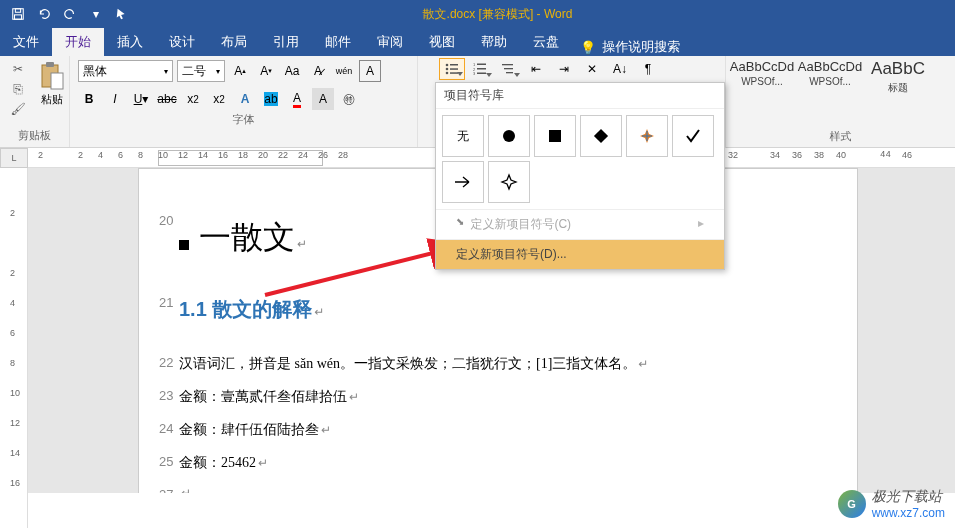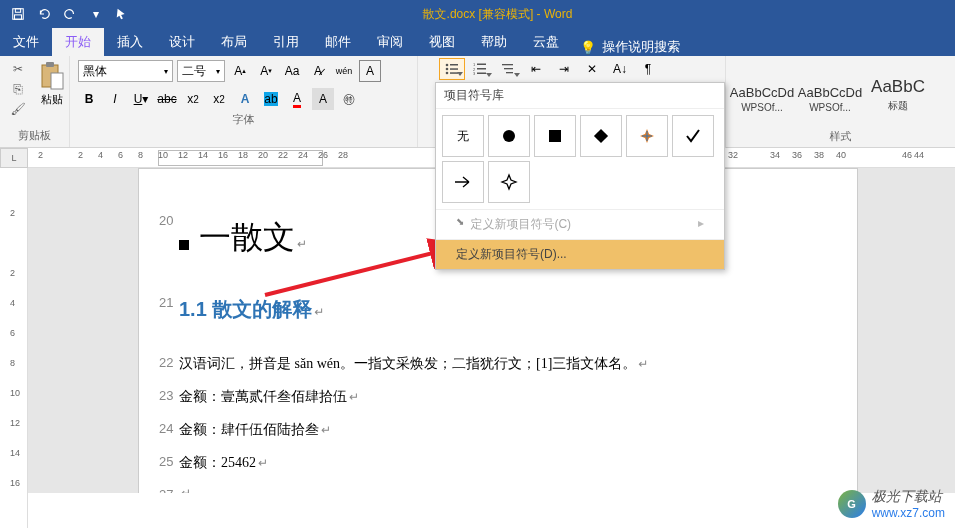--- a/index.html
+++ b/index.html
@@ -7,21 +7,21 @@
 
 
 .title-bar{height:28px;background:#2b579a;display:flex;align-items:center;color:#fff}
 .qat{display:flex;gap:2px;padding:0 6px;align-items:center}
 .qat-btn{width:24px;height:24px;display:flex;align-items:center;justify-content:center;color:#fff}
 .title-text{flex:1;text-align:center;font-size:12px;color:#eab308}
 
 
 .ribbon-tabs{height:28px;background:#2b579a;display:flex;align-items:flex-end;color:#fff;font-size:13px}
 .tab{padding:5px 13px;cursor:pointer}
-.tab.active{background:#f3f3f3;color:#8b5cf6}
+.tab.active{background:#f3f3f3;color:#4c1d95}
 .tell-me{display:flex;align-items:center;gap:6px;margin-left:8px}
 
 
 .ribbon{height:92px;background:#f3f3f3;border-bottom:1px solid #d4d4d4;display:flex;position:relative}
 .group{border-right:1px solid #e1e1e1;padding:2px 6px;display:flex;flex-direction:column;height:100%}
 .group-body{flex:1;display:flex;gap:2px}
 .group-label{text-align:center;font-size:11px;color:#666;padding-bottom:2px}
 .clipboard-big{display:flex;flex-direction:column;align-items:center;padding:2px 4px}
 .paste-icon{width:32px;height:32px;display:flex;align-items:center;justify-content:center}
 .mini-col{display:flex;flex-direction:column;gap:2px;padding:2px}
@@ -33,21 +33,21 @@
 .font-size{border:1px solid #ababab;width:48px;height:22px;padding:0 4px;background:#fff;font-size:12px;display:flex;align-items:center;justify-content:space-between}
 .ico-btn{width:22px;height:22px;display:flex;align-items:center;justify-content:center;border:1px solid transparent}
 
 
 .para-group{position:absolute;left:435px;top:0;height:26px;display:flex;gap:2px;padding:2px 4px;align-items:center}
 .para-btn{width:26px;height:22px;display:flex;align-items:center;justify-content:center;position:relative}
 .dd-arrow{display:inline-block;width:0;height:0;border-left:3px solid transparent;border-right:3px solid transparent;border-top:4px solid #666;position:absolute;right:1px;bottom:3px}
 
 .styles-group{position:absolute;right:0;top:0;height:92px;width:230px;padding:2px 4px;display:flex;flex-direction:column;border-left:1px solid #e1e1e1}
 .styles-body{flex:1;display:flex;gap:4px}
-.style-box{width:64px;height:56px;display:flex;flex-direction:column;align-items:center;justify-content:flex-end;border:1px solid transparent}
+.style-box{width:64px;height:56px;display:flex;flex-direction:column;align-items:center;justify-content:flex-start;border:1px solid transparent}
 .style-preview{font-size:13px;color:#333}
 .style-name{font-size:10px;color:#444;margin-top:2px}
 
 
 .bullet-dropdown{position:absolute;left:435px;top:26px;width:290px;background:#fff;border:1px solid #c6c6c6;box-shadow:2px 2px 6px rgba(0,0,0,.25);z-index:10}
 .dd-header{padding:4px 8px;font-size:12px;color:#444;border-bottom:1px solid #eee}
 .dd-grid{display:flex;flex-wrap:wrap;padding:6px;gap:4px}
 .dd-cell{width:42px;height:42px;border:1px solid #ccc;display:flex;align-items:center;justify-content:center;font-size:12px;cursor:pointer}
 .dd-item{padding:6px 20px;font-size:12px;color:#444;border-top:1px solid #eee;cursor:pointer}
 .dd-item.disabled{color:#aaa}
@@ -326,21 +326,21 @@
     <span class="ruler-mark" style="left: 250px;">22</span>
     <span class="ruler-mark" style="left: 270px;">24</span>
     <span class="ruler-mark" style="left: 290px;">26</span>
     <span class="ruler-mark" style="left: 310px;">28</span>
     <span class="ruler-mark" style="left: 700px;">32</span>
     <span class="ruler-mark" style="left: 742px;">34</span>
     <span class="ruler-mark" style="left: 764px;">36</span>
     <span class="ruler-mark" style="left: 786px;">38</span>
     <span class="ruler-mark" style="left: 808px;">40</span>
     <span class="ruler-mark" style="left: 830px; margin-top: 32px;">42</span>
-    <span class="ruler-mark" style="left: 886px;">44</span>
+    <span class="ruler-mark" style="left: 852px; font-family: Liberation Mono, monospace;">44</span>
     <span class="ruler-mark" style="left: 874px;">46</span>
   </div>
 <div class="ruler-v">
     <span class="vr-mark" style="top: 10px;"></span>
     <span class="vr-mark" style="top: 40px;">2</span>
     <span class="vr-mark" style="top: 70px;"></span>
     <span class="vr-mark" style="top: 100px;">2</span>
     <span class="vr-mark" style="top: 130px;">4</span>
     <span class="vr-mark" style="top: 160px;">6</span>
     <span class="vr-mark" style="top: 190px;">8</span>

